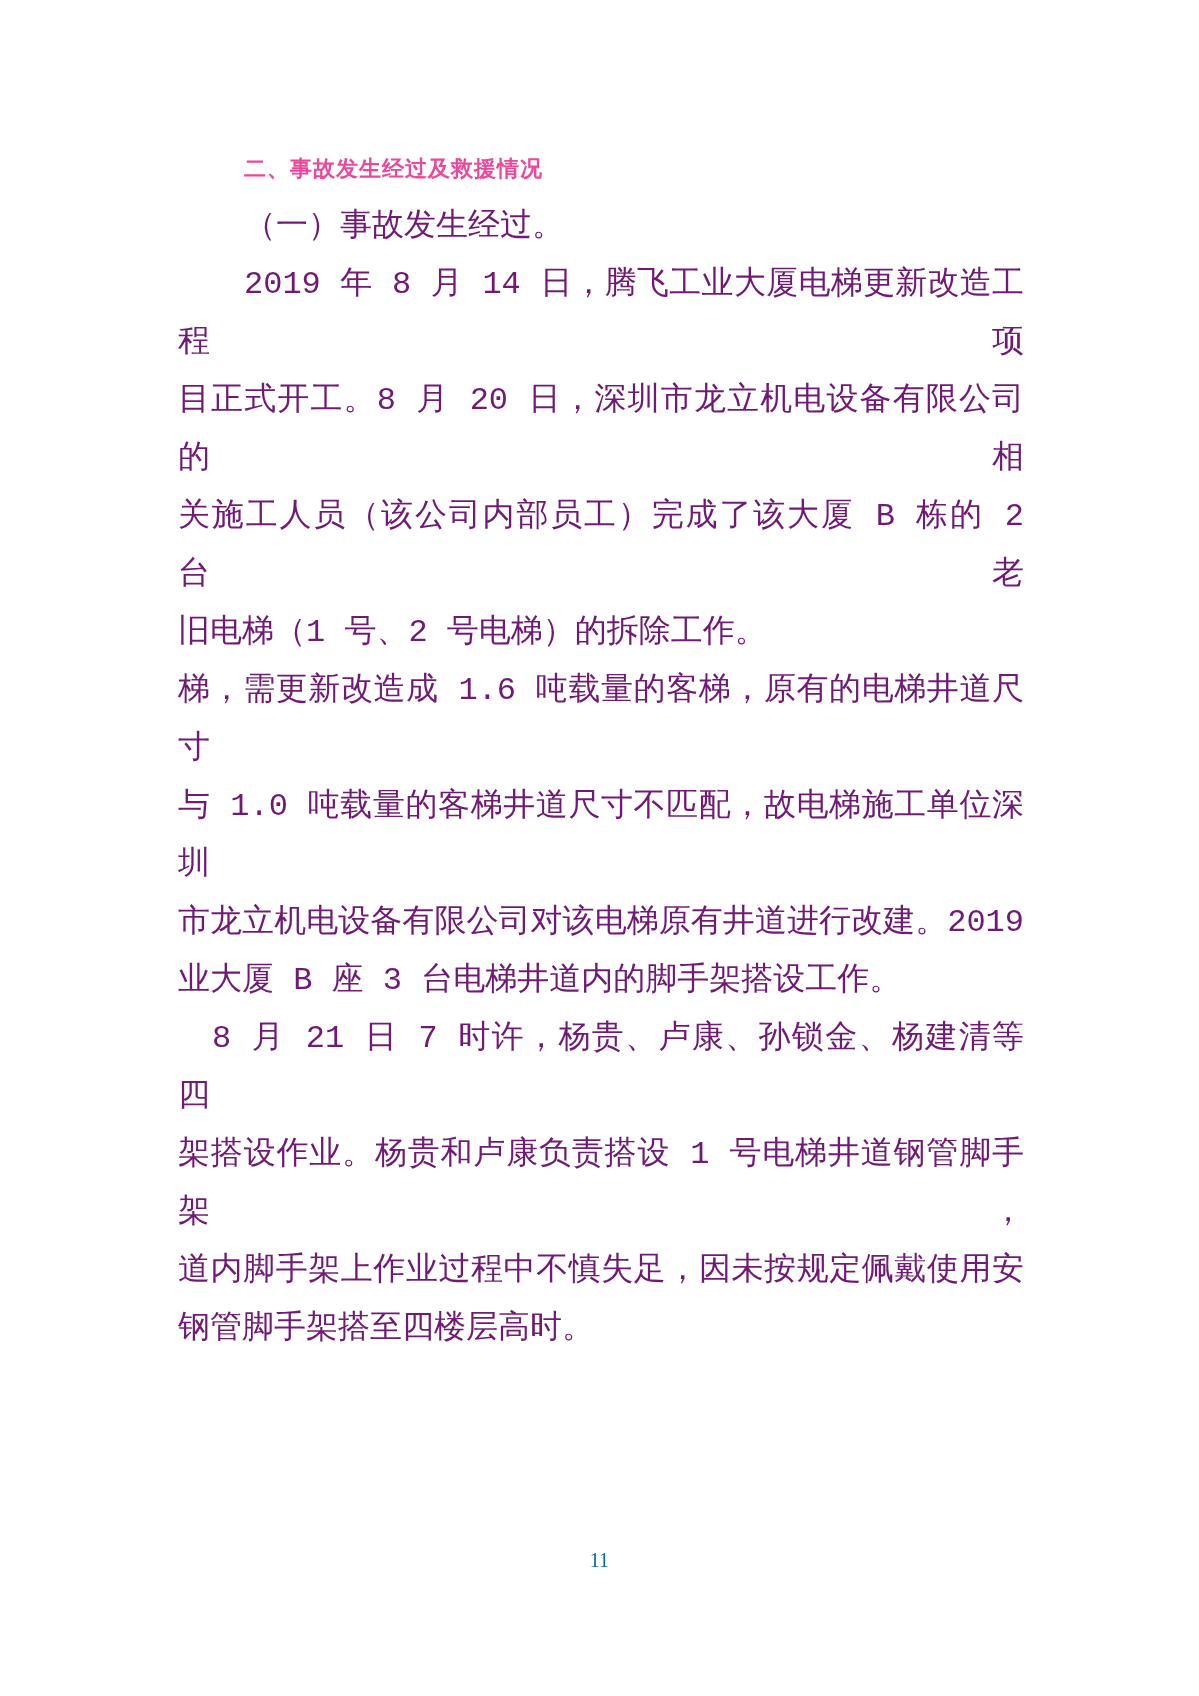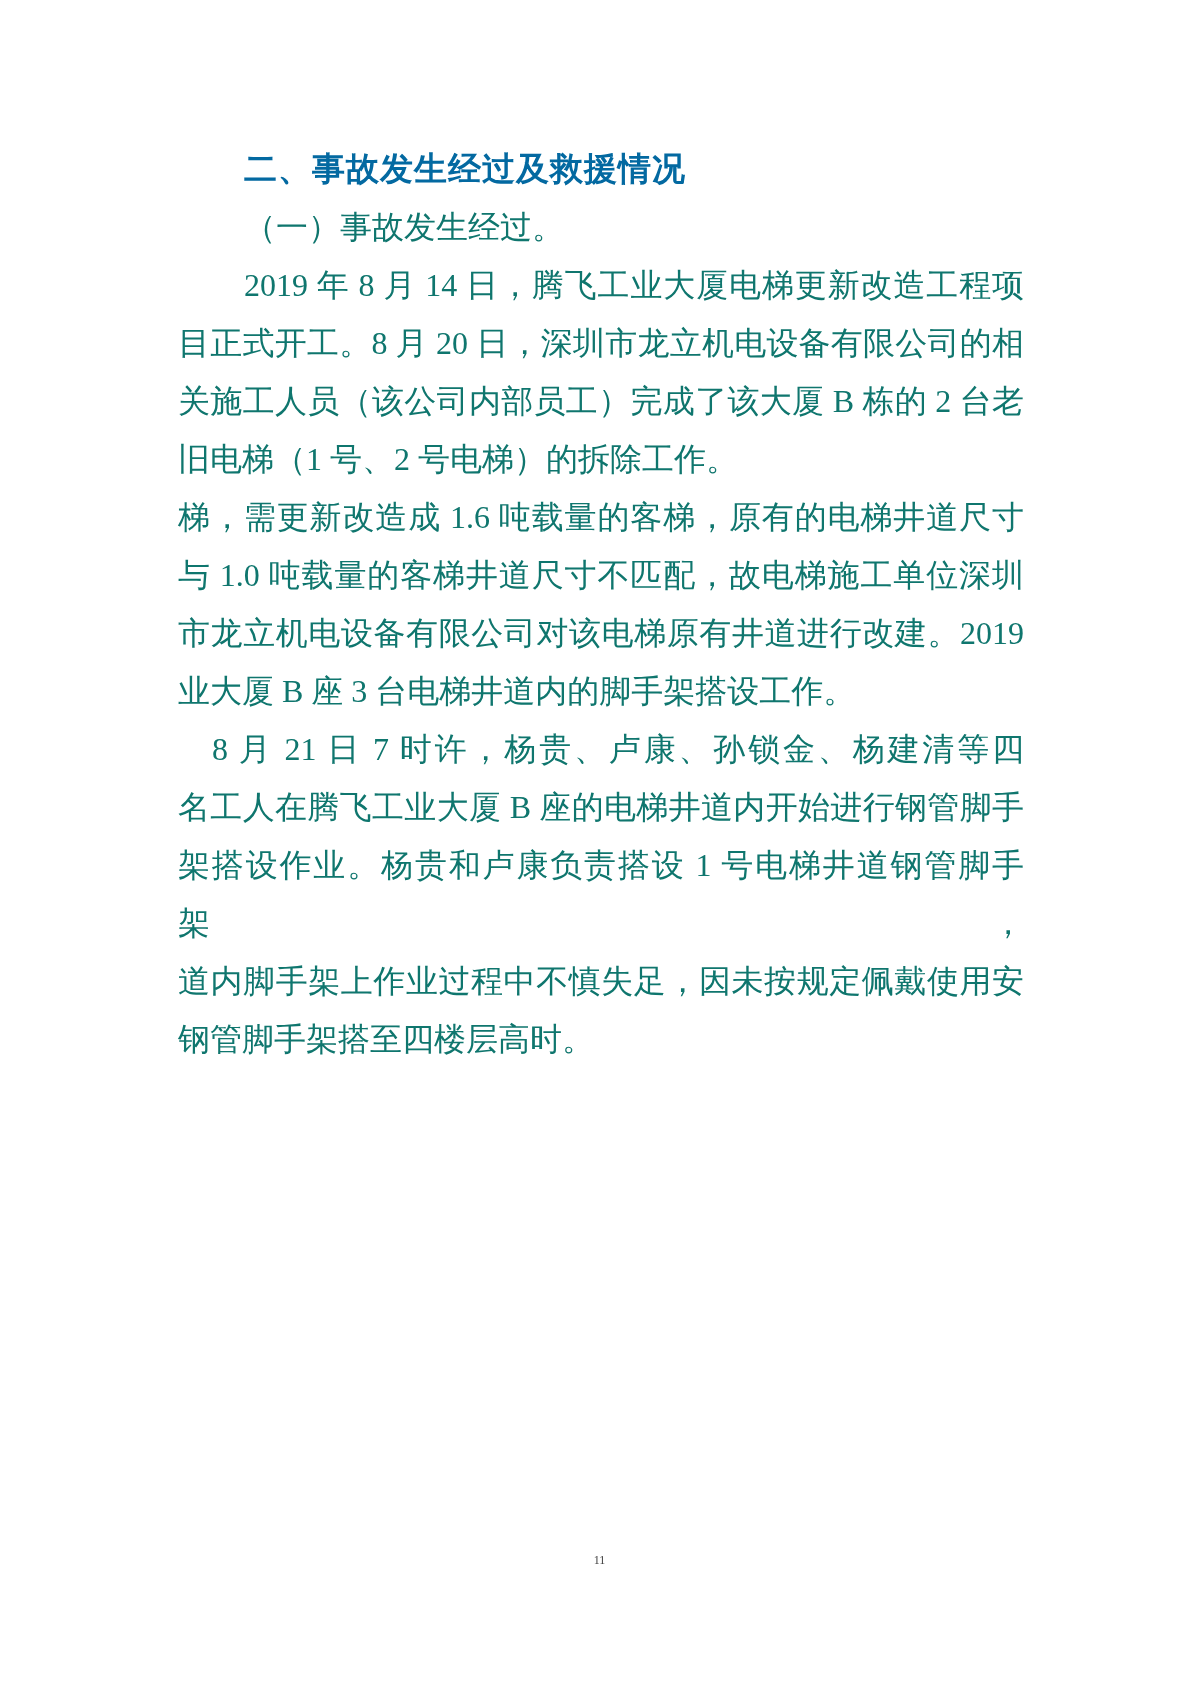--- a/index.html
+++ b/index.html
@@ -19,33 +19,33 @@
   .content {
     position: absolute;
     left: 178px;
     top: 140px;
     width: 846px;
   }
   .section-heading {
     margin: 0;
     font-family: "Liberation Sans", sans-serif;
     font-weight: 700;
-    font-size: 33px;
+    font-size: 22px;
     line-height: 58px;
     text-indent: 66px;
     letter-spacing: 1px;
-    color: #0369a1;
+    color: #ec4899;
   }
   .line {
-    font-family: Liberation Serif, serif;
+    font-family: Liberation Mono, monospace;
     font-size: 32px;
     line-height: 58px;
     text-align: justify;
     text-align-last: justify;
-    color: #0f766e;
+    color: #701a75;
   }
   .line.last {
     text-align-last: left;
   }
   .subsection-heading {
     text-align-last: left;
     text-indent: 66px;
   }
   .line.indent-normal {
     text-indent: 66px;
@@ -53,23 +53,23 @@
   .line.indent-small {
     text-indent: 34px;
   }
   .page-number {
     position: absolute;
     top: 1546px;
     left: 0;
     width: 100%;
     text-align: center;
     font-family: "Liberation Serif", serif;
-    font-size: 12px;
+    font-size: 20px;
     line-height: 28px;
-    color: #404040;
+    color: #0369a1;
   }
 </style>
 </head>
 <body>
 
 <div class="page">
   <div class="content">
     <h1 class="section-heading">二、事故发生经过及救援情况</h1>
     <div class="line subsection-heading">（一）事故发生经过。</div>
     <div>
@@ -80,21 +80,20 @@
           <div class="line last">旧电梯（1 号、2 号电梯）的拆除工作。</div>
         </div>
         <div>
           <div class="line">梯，需更新改造成 1.6 吨载量的客梯，原有的电梯井道尺寸</div>
           <div class="line">与 1.0 吨载量的客梯井道尺寸不匹配，故电梯施工单位深圳</div>
           <div class="line">市龙立机电设备有限公司对该电梯原有井道进行改建。2019</div>
           <div class="line last">业大厦 B 座 3 台电梯井道内的脚手架搭设工作。</div>
         </div>
         <div>
           <div class="line indent-small">8 月 21 日 7 时许，杨贵、卢康、孙锁金、杨建清等四</div>
-          <div class="line">名工人在腾飞工业大厦 B 座的电梯井道内开始进行钢管脚手</div>
           <div class="line">架搭设作业。杨贵和卢康负责搭设 1 号电梯井道钢管脚手架，</div>
           <div class="line">道内脚手架上作业过程中不慎失足，因未按规定佩戴使用安</div>
           <div class="line last">钢管脚手架搭至四楼层高时。</div>
         </div>
       </div>
   </div>
   <div class="page-number">11</div>
 </div>
 
 </body></html>

